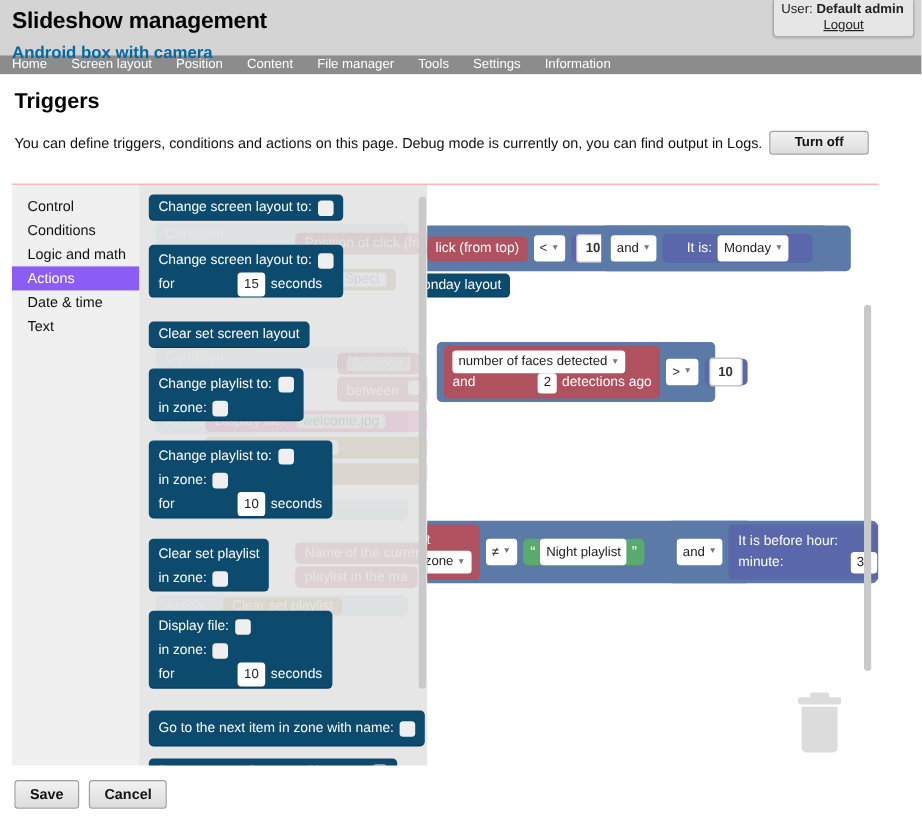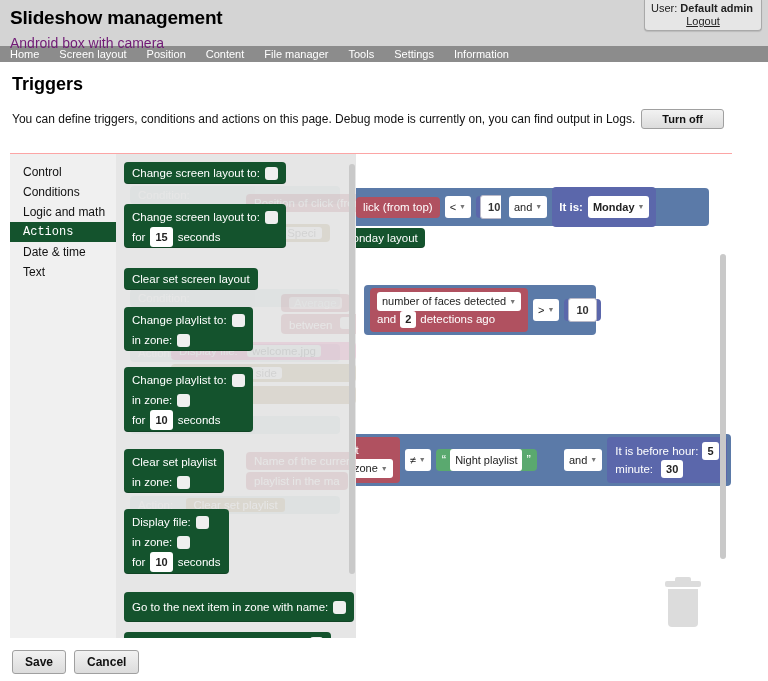--- a/index.html
+++ b/index.html
@@ -20,22 +20,22 @@
   }
   .app-title {
     font-size: 19px;
     font-weight: bold;
     color: #000;
     margin: 3px 0 0 0;
     letter-spacing: -0.2px;
   }
   .app-subtitle {
     font-size: 14px;
-    font-weight: normal;
-    color: #701a75;
+    font-weight: bold;
+    color: #0369a1;
     margin: 6px 0 0 0;
   }
   .user-box {
     position: absolute;
     top: 0; right: 6px;
     width: 118px;
     background: #e6e6e6;
     border: 1px solid #a9a9a9;
     border-top: none;
     border-radius: 0 0 4px 4px;
@@ -125,23 +125,22 @@
   }
   .tb-item {
     font-size: 12px;
     color: #111;
     padding: 2px 4px 2px 13px;
     line-height: 16px;
     cursor: pointer;
     white-space: nowrap;
   }
   .tb-item.selected {
-    background: #14532d;
+    background: #8b5cf6;
     color: #ffffff;
-    font-family: Liberation Mono, monospace;
   }
 
   
   .flyout {
     position: absolute;
     left: 106px; top: 0;
     width: 240px;
     height: 485px;
     background: rgba(215,215,215,0.62);
     overflow: hidden;
@@ -184,21 +183,21 @@
   }
   .blk .row {
     display: flex;
     align-items: center;
     gap: 5px;
     line-height: 20px;
   }
   .blk-stack { flex-direction: column; align-items: flex-start; padding: 3px 8px; }
 
   
-  .c-action { background: #14532d; box-shadow: inset 0 -1px 0 rgba(0,0,0,0.18); }
+  .c-action { background: #0c4a6e; box-shadow: inset 0 -1px 0 rgba(0,0,0,0.18); }
   
   .c-control { background: #5b7aa8; }
   
   .c-logic { background: #5b67ab; }
   
   .c-sense { background: #b05160; }
   
   .c-text { background: #5aa96f; }
 
   
@@ -211,21 +210,22 @@
     display: inline-flex;
     align-items: center;
     gap: 3px;
   }
   .fld-num {
     background: #ffffff;
     color: #222;
     border-radius: 3px;
     padding: 0px 5px;
     font-size: 11px;
-    font-weight: bold;
+    font-weight: normal;
+    margin-left: 48px;
   }
   .fld-blank {
     background: #efefef;
     border-radius: 3px;
     width: 13px; height: 13px;
     display: inline-block;
   }
   .caret { font-size: 7px; color: #777; }
   .shadow-num {
     background: #ffffff;
@@ -329,21 +329,21 @@
           <span class="shadow-num">10</span>
         </span>
       </div>
     </div>
     <div class="blk c-control" style="left:145px; top:34px; width:208px; height:38px; padding:0 8px;">
       <div class="row">
         <span class="fld">
           <span>and</span>
           <span class="caret">▼</span>
         </span>
-        <span class="blk c-logic" style="position:static; height:40px; padding:0 7px; gap:5px;font-weight:bold;">
+        <span class="blk c-logic" style="position:static; height:24px; padding:0 20px; gap:5px;">
           <span>It is:</span>
           <span class="fld">
             <span>Monday</span>
             <span class="caret">▼</span>
           </span>
         </span>
       </div>
     </div>
     <div class="blk c-action" style="left:-20px; top:74px; height:20px; padding:0 7px;">
       <span>Monday layout</span>

